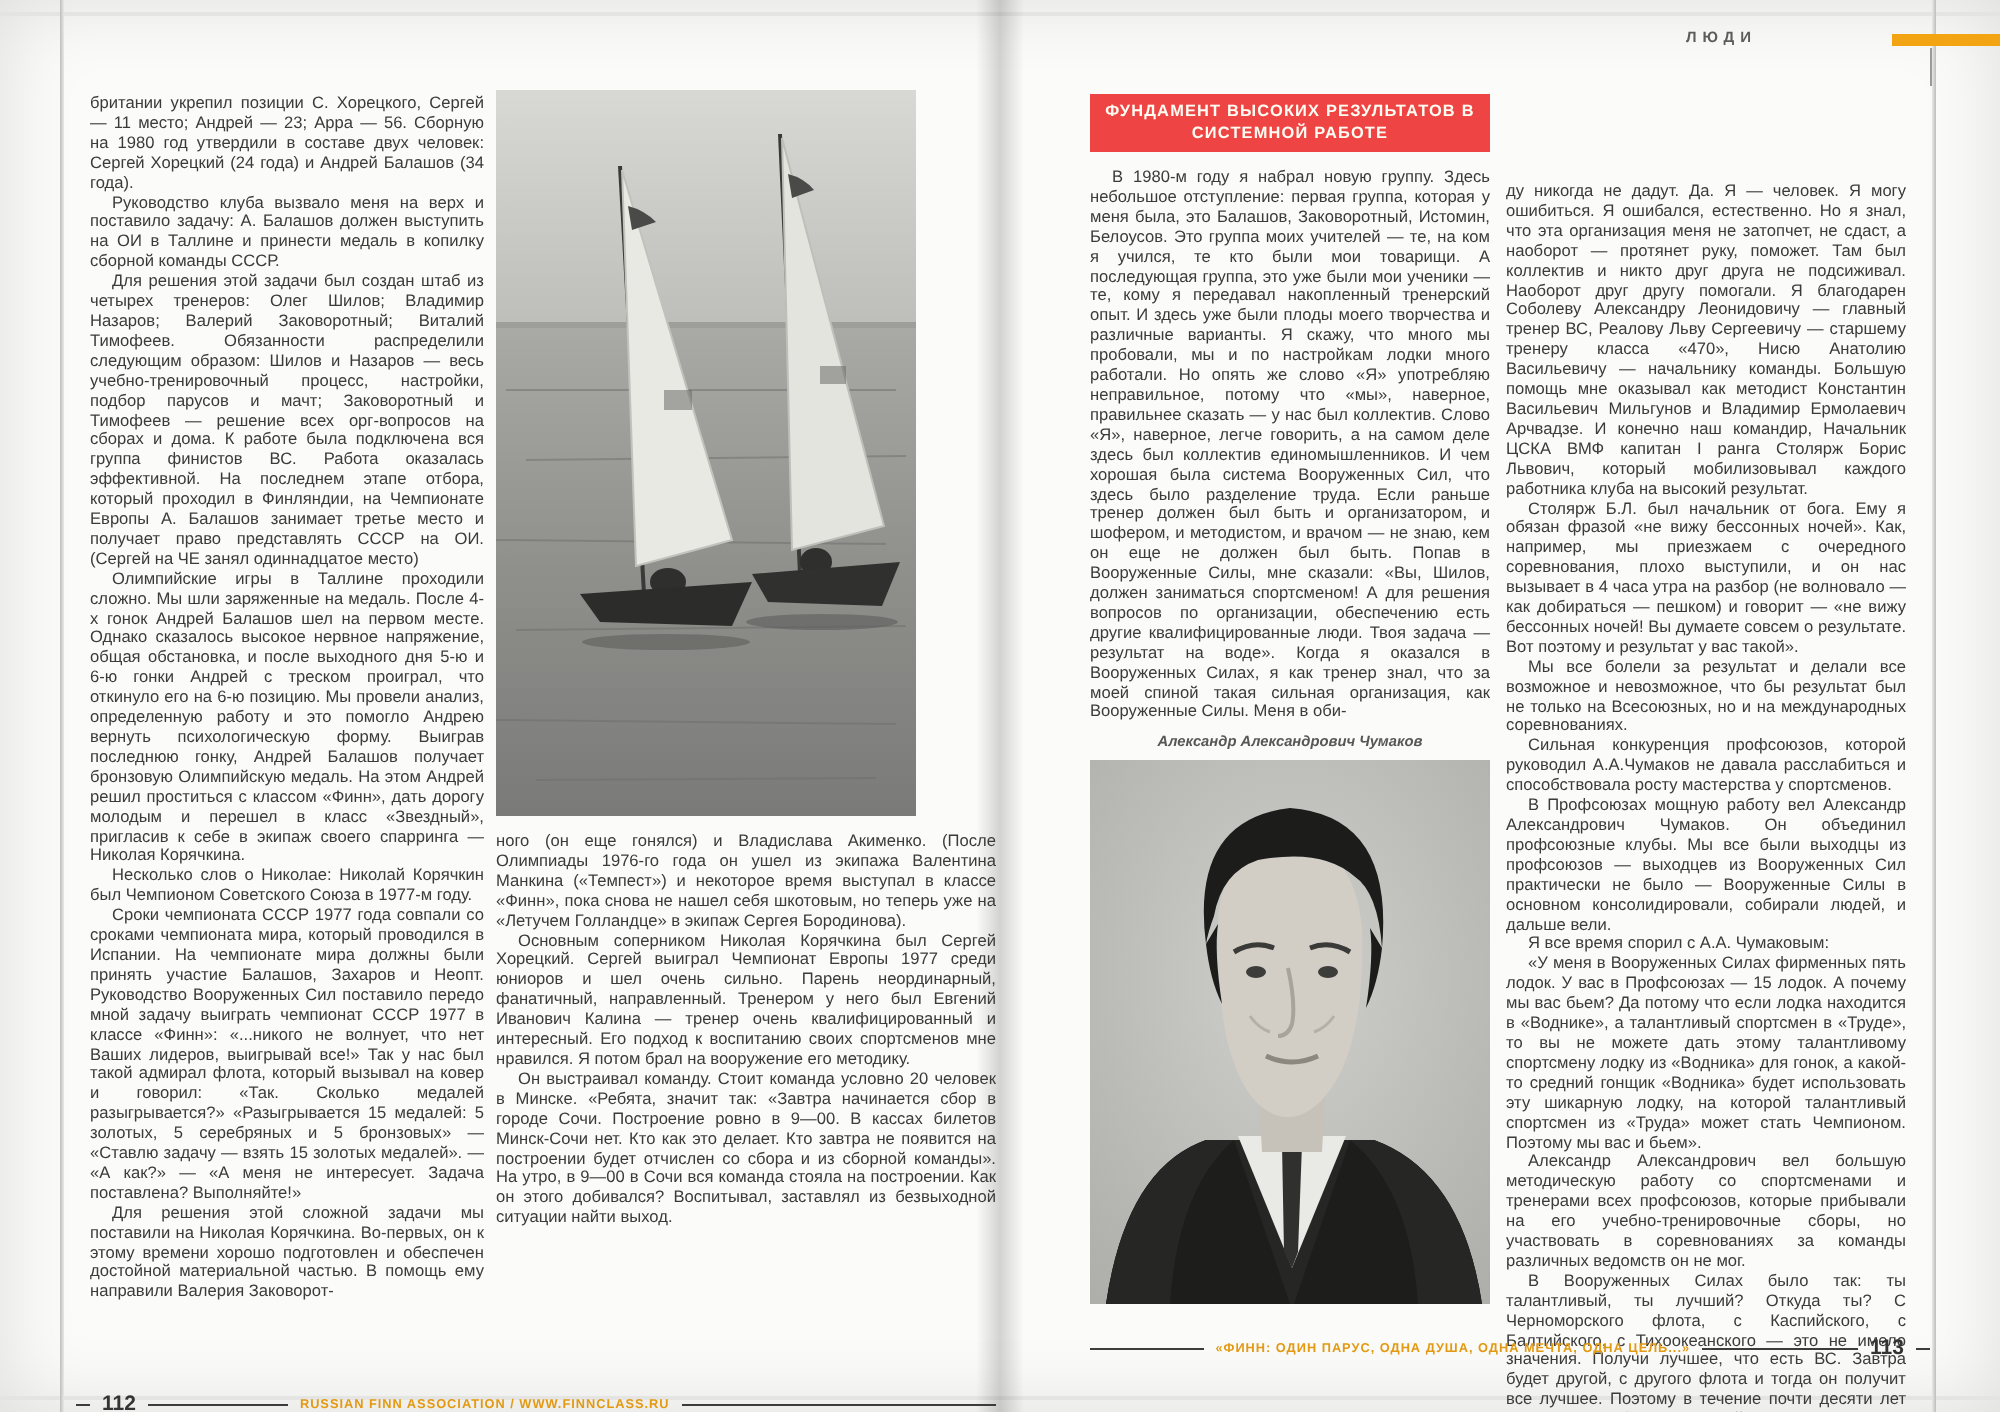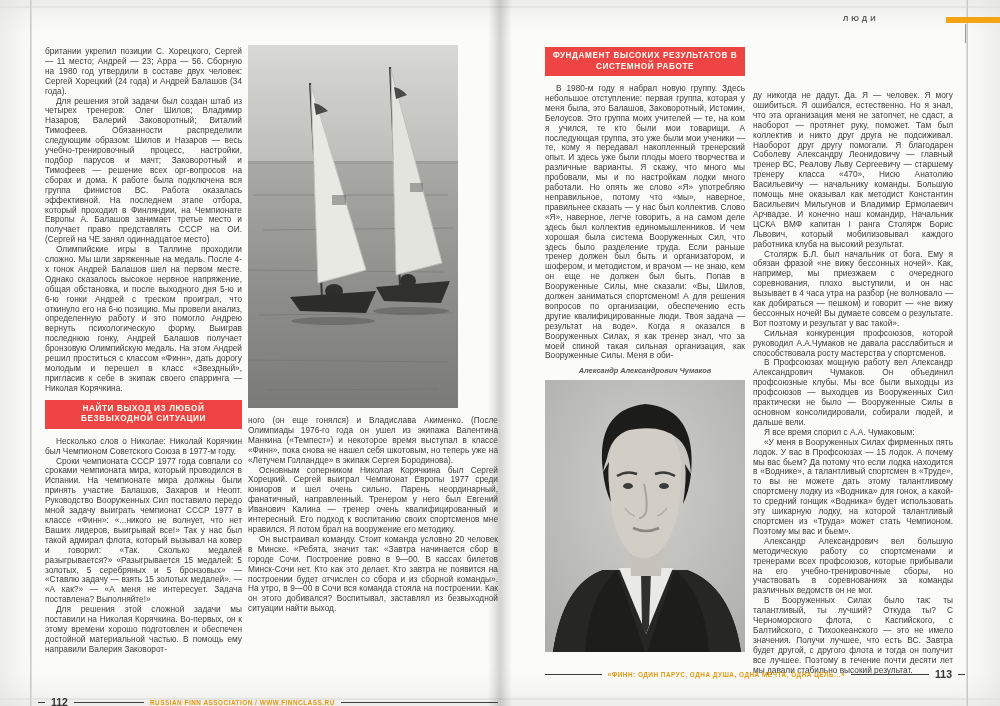--- a/index.html
+++ b/index.html
@@ -48,23 +48,23 @@
   <div class="edge l"></div>
   <div class="edge r"></div>
   <div class="gutter"></div>
 
   <div class="section-label">ЛЮДИ</div>
   <div class="header-bar"></div>
   <div class="header-tick"></div>
 
   <div class="col" style="left:45px;top:47px;width:197px;height:618px;">
     <p>британии укрепил позиции С. Хорецкого, Сергей — 11 место; Андрей — 23; Арра — 56. Сборную на 1980 год утвердили в составе двух человек: Сергей Хорецкий (24 года) и Андрей Балашов (34 года).</p>
+    <p class="ind">Руководство клуба вызвало меня на верх и поставило задачу: А. Балашов должен выступить на ОИ в Таллине и принести медаль в копилку сборной команды СССР.</p>
     <p class="ind">Для решения этой задачи был создан штаб из четырех тренеров: Олег Шилов; Владимир Назаров; Валерий Заковоротный; Виталий Тимофеев. Обязанности распределили следующим образом: Шилов и Назаров — весь учебно-тренировочный процесс, настройки, подбор парусов и мачт; Заковоротный и Тимофеев — решение всех орг-вопросов на сборах и дома. К работе была подключена вся группа финистов ВС. Работа оказалась эффективной. На последнем этапе отбора, который проходил в Финляндии, на Чемпионате Европы А. Балашов занимает третье место и получает право представлять СССР на ОИ. (Сергей на ЧЕ занял одиннадцатое место)</p>
     <p class="ind">Олимпийские игры в Таллине проходили сложно. Мы шли заряженные на медаль. После 4-х гонок Андрей Балашов шел на первом месте. Однако сказалось высокое нервное напряжение, общая обстановка, и после выходного дня 5-ю и 6-ю гонки Андрей с треском проиграл, что откинуло его на 6-ю позицию. Мы провели анализ, определенную работу и это помогло Андрею вернуть психологическую форму. Выиграв последнюю гонку, Андрей Балашов получает бронзовую Олимпийскую медаль. На этом Андрей решил проститься с классом «Финн», дать дорогу молодым и перешел в класс «Звездный», пригласив к себе в экипаж своего спарринга — Николая Корячкина.</p>
-    <div class="hbox">НАЙТИ ВЫХОД ИЗ ЛЮБОЙ БЕЗВЫХОДНОЙ СИТУАЦИИ</div>
     <p class="ind">Несколько слов о Николае: Николай Корячкин был Чемпионом Советского Союза в 1977-м году.</p>
     <p class="ind">Сроки чемпионата СССР 1977 года совпали со сроками чемпионата мира, который проводился в Испании. На чемпионате мира должны были принять участие Балашов, Захаров и Неопт. Руководство Вооруженных Сил поставило передо мной задачу выиграть чемпионат СССР 1977 в классе «Финн»: «...никого не волнует, что нет Ваших лидеров, выигрывай все!» Так у нас был такой адмирал флота, который вызывал на ковер и говорил: «Так. Сколько медалей разыгрывается?» «Разыгрывается 15 медалей: 5 золотых, 5 серебряных и 5 бронзовых» — «Ставлю задачу — взять 15 золотых медалей». — «А как?» — «А меня не интересует. Задача поставлена? Выполняйте!»</p>
     <p class="ind">Для решения этой сложной задачи мы поставили на Николая Корячкина. Во-первых, он к этому времени хорошо подготовлен и обеспечен достойной материальной частью. В помощь ему направили Валерия Заковорот-</p>
   </div>
 
   <div class="photo" style="left:248px;top:45px;width:210px;height:363px;">
     <svg width="210" height="363" viewBox="0 0 210 363" xmlns="http://www.w3.org/2000/svg">
       <defs>
         <linearGradient id="sky" x1="0" y1="0" x2="0" y2="1">
           <stop offset="0" stop-color="#d8d8d5"></stop>
@@ -159,20 +159,21 @@
         <path d="M88,148 q13,6 26,0" stroke="#8c8880" stroke-width="2.5" fill="none"></path>
         <path d="M80,128 q4,6 10,8" stroke="#b4b0a8" stroke-width="1.5" fill="none"></path>
         <path d="M122,128 q-4,6 -10,8" stroke="#b4b0a8" stroke-width="1.5" fill="none"></path>
       </svg>
     </div>
   </div>
 
   <div class="col" style="left:753px;top:47px;width:200px;height:640px;margin-top:44px;">
     <p>ду никогда не дадут. Да. Я — человек. Я могу ошибиться. Я ошибался, естественно. Но я знал, что эта организация меня не затопчет, не сдаст, а наоборот — протянет руку, поможет. Там был коллектив и никто друг друга не подсиживал. Наоборот друг другу помогали. Я благодарен Соболеву Александру Леонидовичу — главный тренер ВС, Реалову Льву Сергеевичу — старшему тренеру класса «470», Нисю Анатолию Васильевичу — начальнику команды. Большую помощь мне оказывал как методист Константин Васильевич Мильгунов и Владимир Ермолаевич Арчвадзе. И конечно наш командир, Начальник ЦСКА ВМФ капитан I ранга Столярж Борис Львович, который мобилизовывал каждого работника клуба на высокий результат.</p>
     <p class="ind">Столярж Б.Л. был начальник от бога. Ему я обязан фразой «не вижу бессонных ночей». Как, например, мы приезжаем с очередного соревнования, плохо выступили, и он нас вызывает в 4 часа утра на разбор (не волновало — как добираться — пешком) и говорит — «не вижу бессонных ночей! Вы думаете совсем о результате. Вот поэтому и результат у вас такой».</p>
+    <p class="ind">Мы все болели за результат и делали все возможное и невозможное, что бы результат был не только на Всесоюзных, но и на международных соревнованиях.</p>
     <p class="ind">Сильная конкуренция профсоюзов, которой руководил А.А.Чумаков не давала расслабиться и способствовала росту мастерства у спортсменов.</p>
     <p class="ind">В Профсоюзах мощную работу вел Александр Александрович Чумаков. Он объединил профсоюзные клубы. Мы все были выходцы из профсоюзов — выходцев из Вооруженных Сил практически не было — Вооруженные Силы в основном консолидировали, собирали людей, и дальше вели.</p>
     <p class="ind">Я все время спорил с А.А. Чумаковым:</p>
     <p class="ind">«У меня в Вооруженных Силах фирменных пять лодок. У вас в Профсоюзах — 15 лодок. А почему мы вас бьем? Да потому что если лодка находится в «Воднике», а талантливый спортсмен в «Труде», то вы не можете дать этому талантливому спортсмену лодку из «Водника» для гонок, а какой-то средний гонщик «Водника» будет использовать эту шикарную лодку, на которой талантливый спортсмен из «Труда» может стать Чемпионом. Поэтому мы вас и бьем».</p>
     <p class="ind">Александр Александрович вел большую методическую работу со спортсменами и тренерами всех профсоюзов, которые прибывали на его учебно-тренировочные сборы, но участвовать в соревнованиях за команды различных ведомств он не мог.</p>
     <p class="ind">В Вооруженных Силах было так: ты талантливый, ты лучший? Откуда ты? С Черноморского флота, с Каспийского, с Балтийского, с Тихоокеанского — это не имело значения. Получи лучшее, что есть ВС. Завтра будет другой, с другого флота и тогда он получит все лучшее. Поэтому в течение почти десяти лет мы давали стабильно высокий результат.</p>
   </div>
 
   <div class="footer" style="left:545px;width:420px;">
     <div class="rule grow"></div>

